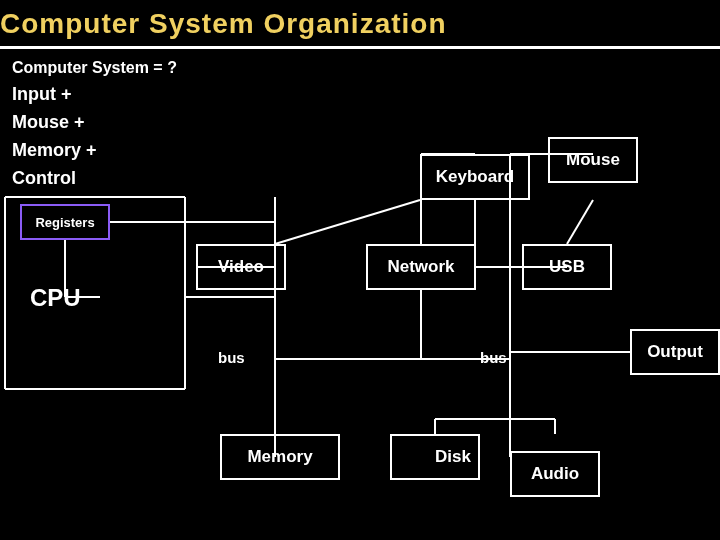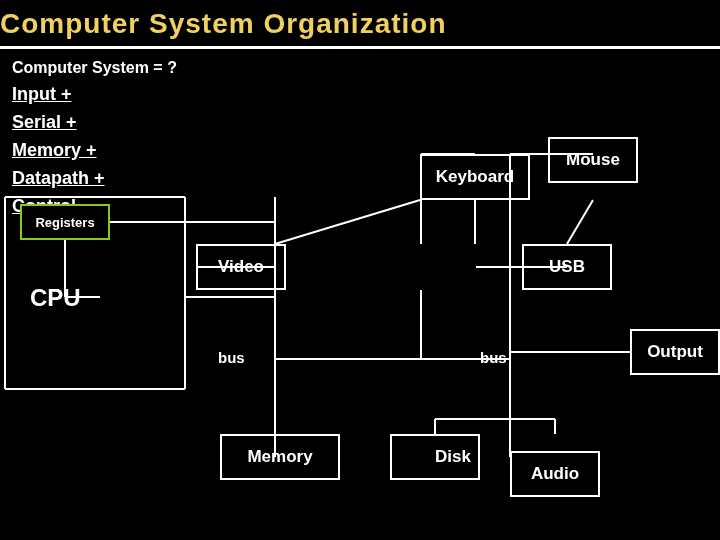--- a/index.html
+++ b/index.html
@@ -42,29 +42,28 @@
       font-size: 16px;
       margin-bottom: 4px;
       color: #fff;
       font-weight: bold;
     }
     #left-panel .items {
       font-size: 18px;
       line-height: 1.55;
       color: #fff;
       font-weight: bold;
-      text-decoration: underline;
     }
 
     
     #registers-box {
       position: absolute;
       left: 20px;
       top: 155px;
-      border: 2px solid #84cc16;
+      border: 2px solid #8b5cf6;
       padding: 12px 10px;
       font-size: 13px;
       color: #fff;
       background: #000;
     }
 
     
     #cpu-label {
       position: absolute;
       left: 30px;
@@ -151,34 +150,34 @@
 <body>
 
 <div id="title-bar">Computer System Organization</div>
 
 <div id="content">
 
   <div id="left-panel">
     <div class="subtitle">Computer System =  ?</div>
     <div class="items">
       <div>Input +</div>
-      <div>Serial +</div>
+      <div>Mouse +</div>
       <div>Memory +</div>
-      <div>Datapath +</div>
       <div>Control</div>
     </div>
   </div>
 
   <div id="registers-box" class="box" style="position:absolute;left:20px;top:155px;width:90px;height:36px;font-size:13px;">Registers</div>
 
   <div id="cpu-label">CPU</div>
 
   <div id="box-keyboard" class="box">Keyboard</div>
   <div id="box-mouse" class="box">Mouse</div>
   <div id="box-video" class="box">Video</div>
+  <div id="box-network" class="box">Network</div>
   <div id="box-usb" class="box">USB</div>
   <div id="box-memory" class="box">Memory</div>
   <div id="box-disk" class="box">Disk</div>
   <div id="box-audio" class="box">Audio</div>
   <div id="box-serial" class="box">Output</div>
 
   <div id="bus-left-label">bus</div>
   <div id="bus-right-label">bus</div>
 
   <svg id="diagram" viewBox="0 0 720 485" xmlns="http://www.w3.org/2000/svg">

